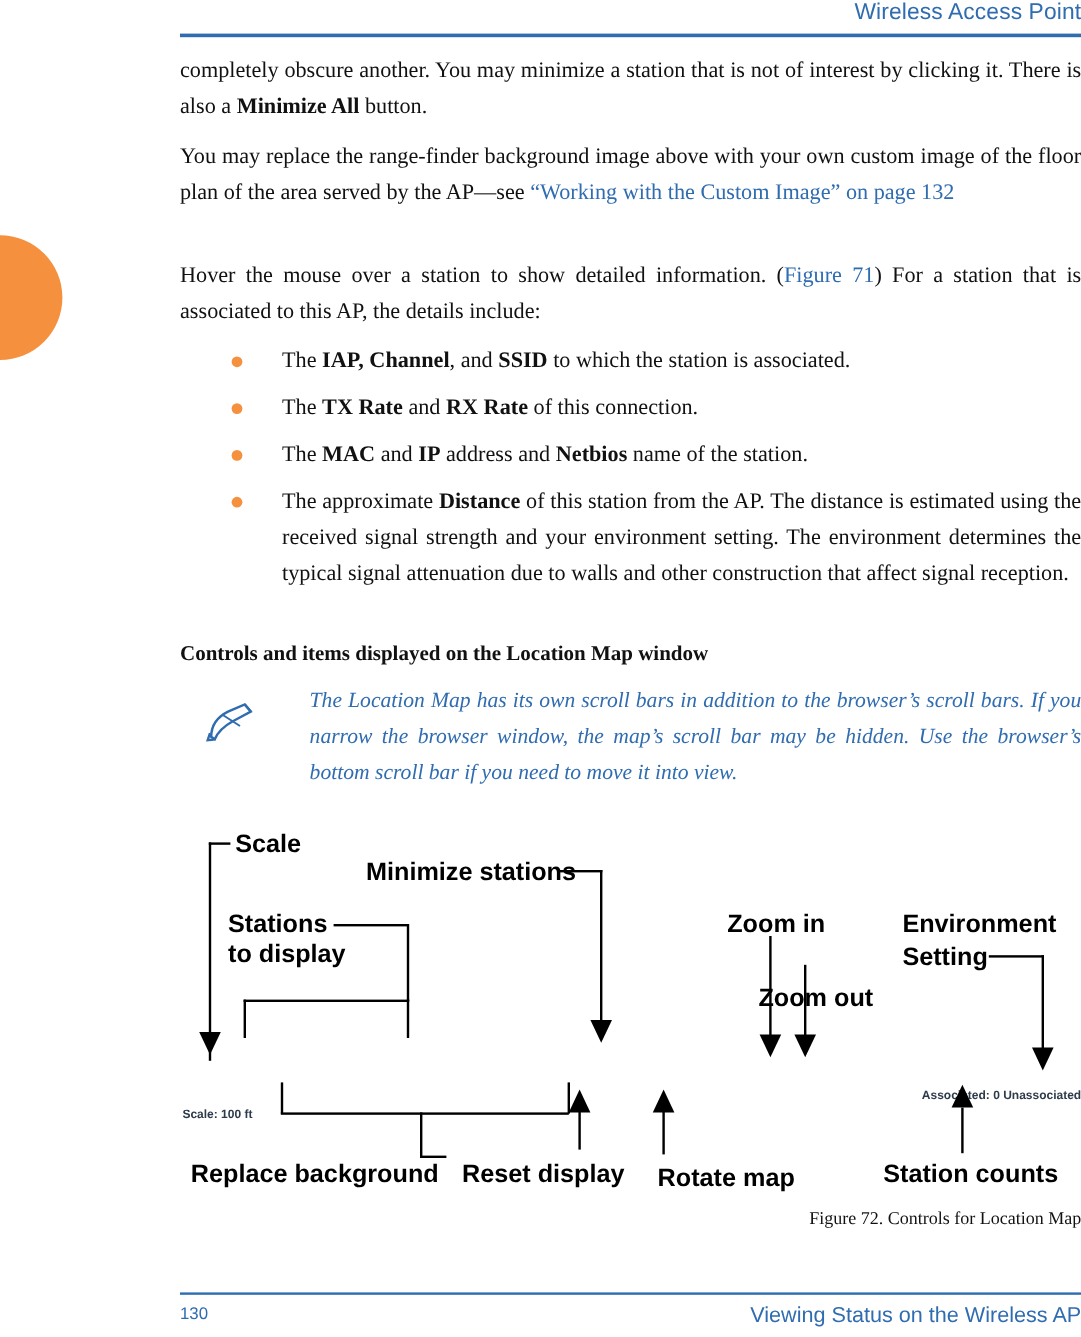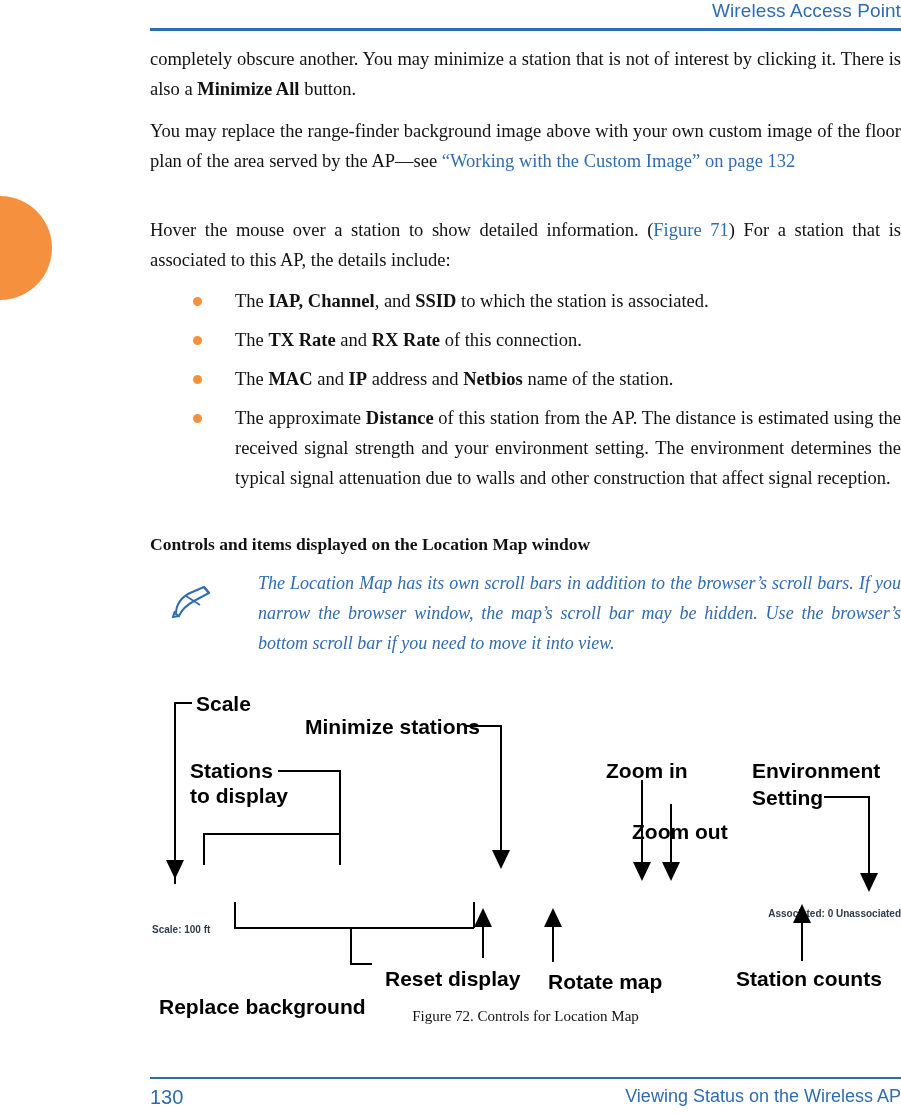--- a/index.html
+++ b/index.html
@@ -96,29 +96,29 @@
     font-family:"Liberation Sans", sans-serif;
     font-size:10px;font-weight:bold;color:#2d3b4a;margin-top:16px;
   }
   .counts{
     position:absolute;right:0px;top:908px;
     font-family:"Liberation Sans", sans-serif;
     font-size:10px;font-weight:bold;color:#2d3b4a;white-space:nowrap;
   }
 
   .figcap{
-    position:absolute;left:150px;top:1008px;width:751px;text-align:center;
+    position:absolute;left:150px;top:1008px;width:751px;text-align:right;
     font-family:"Liberation Serif", serif;font-size:15px;color:#111;
   }
 
   
   .ftr-rule{position:absolute;left:150px;top:1077px;width:751px;height:2px;background:#2f6cb0;}
   .ftr-pg{
     position:absolute;left:150px;top:1086px;
-    font-family:"Liberation Sans", sans-serif;font-size:20px;color:#2f6cb0;
+    font-family:"Liberation Sans", sans-serif;font-size:14px;color:#2f6cb0;
   }
   .ftr-txt{
     position:absolute;right:0;top:1086px;
     font-family:"Liberation Sans", sans-serif;font-size:18px;color:#2f6cb0;white-space:nowrap;
   }
 </style>
 </head>
 <body>
 
 <div class="page">
@@ -218,21 +218,21 @@
     <div class="arrow-dn" style="left:860px;top:183px;"></div>
 
     <div class="scaletxt" style="top:218px;left:152px;">Scale: 100 ft</div>
     <div class="counts" style="top:218px;right:0;">Associated: 0   Unassociated</div>
 
     <div class="ln h" style="left:234px;top:237px;width:240px;"></div>
     <div class="ln v" style="left:234px;top:212px;height:26px;"></div>
     <div class="ln v" style="left:473px;top:212px;height:26px;"></div>
     <div class="ln v" style="left:350px;top:237px;height:37px;"></div>
     <div class="ln h" style="left:350px;top:273px;width:22px;"></div>
-    <div class="calloutlbl" style="left:159px;top:276px;margin-top:28px;">Replace background</div>
+    <div class="calloutlbl" style="left:159px;top:276px;">Replace background</div>
 
     <div class="calloutlbl" style="left:385px;top:276px;">Reset display</div>
     <div class="ln v" style="left:482px;top:236px;height:32px;"></div>
     <div class="arrow-up" style="left:474px;top:218px;"></div>
 
     <div class="calloutlbl" style="left:548px;top:279px;">Rotate map</div>
     <div class="ln v" style="left:552px;top:236px;height:36px;"></div>
     <div class="arrow-up" style="left:544px;top:218px;"></div>
 
     <div class="calloutlbl" style="left:736px;top:276px;">Station counts</div>

